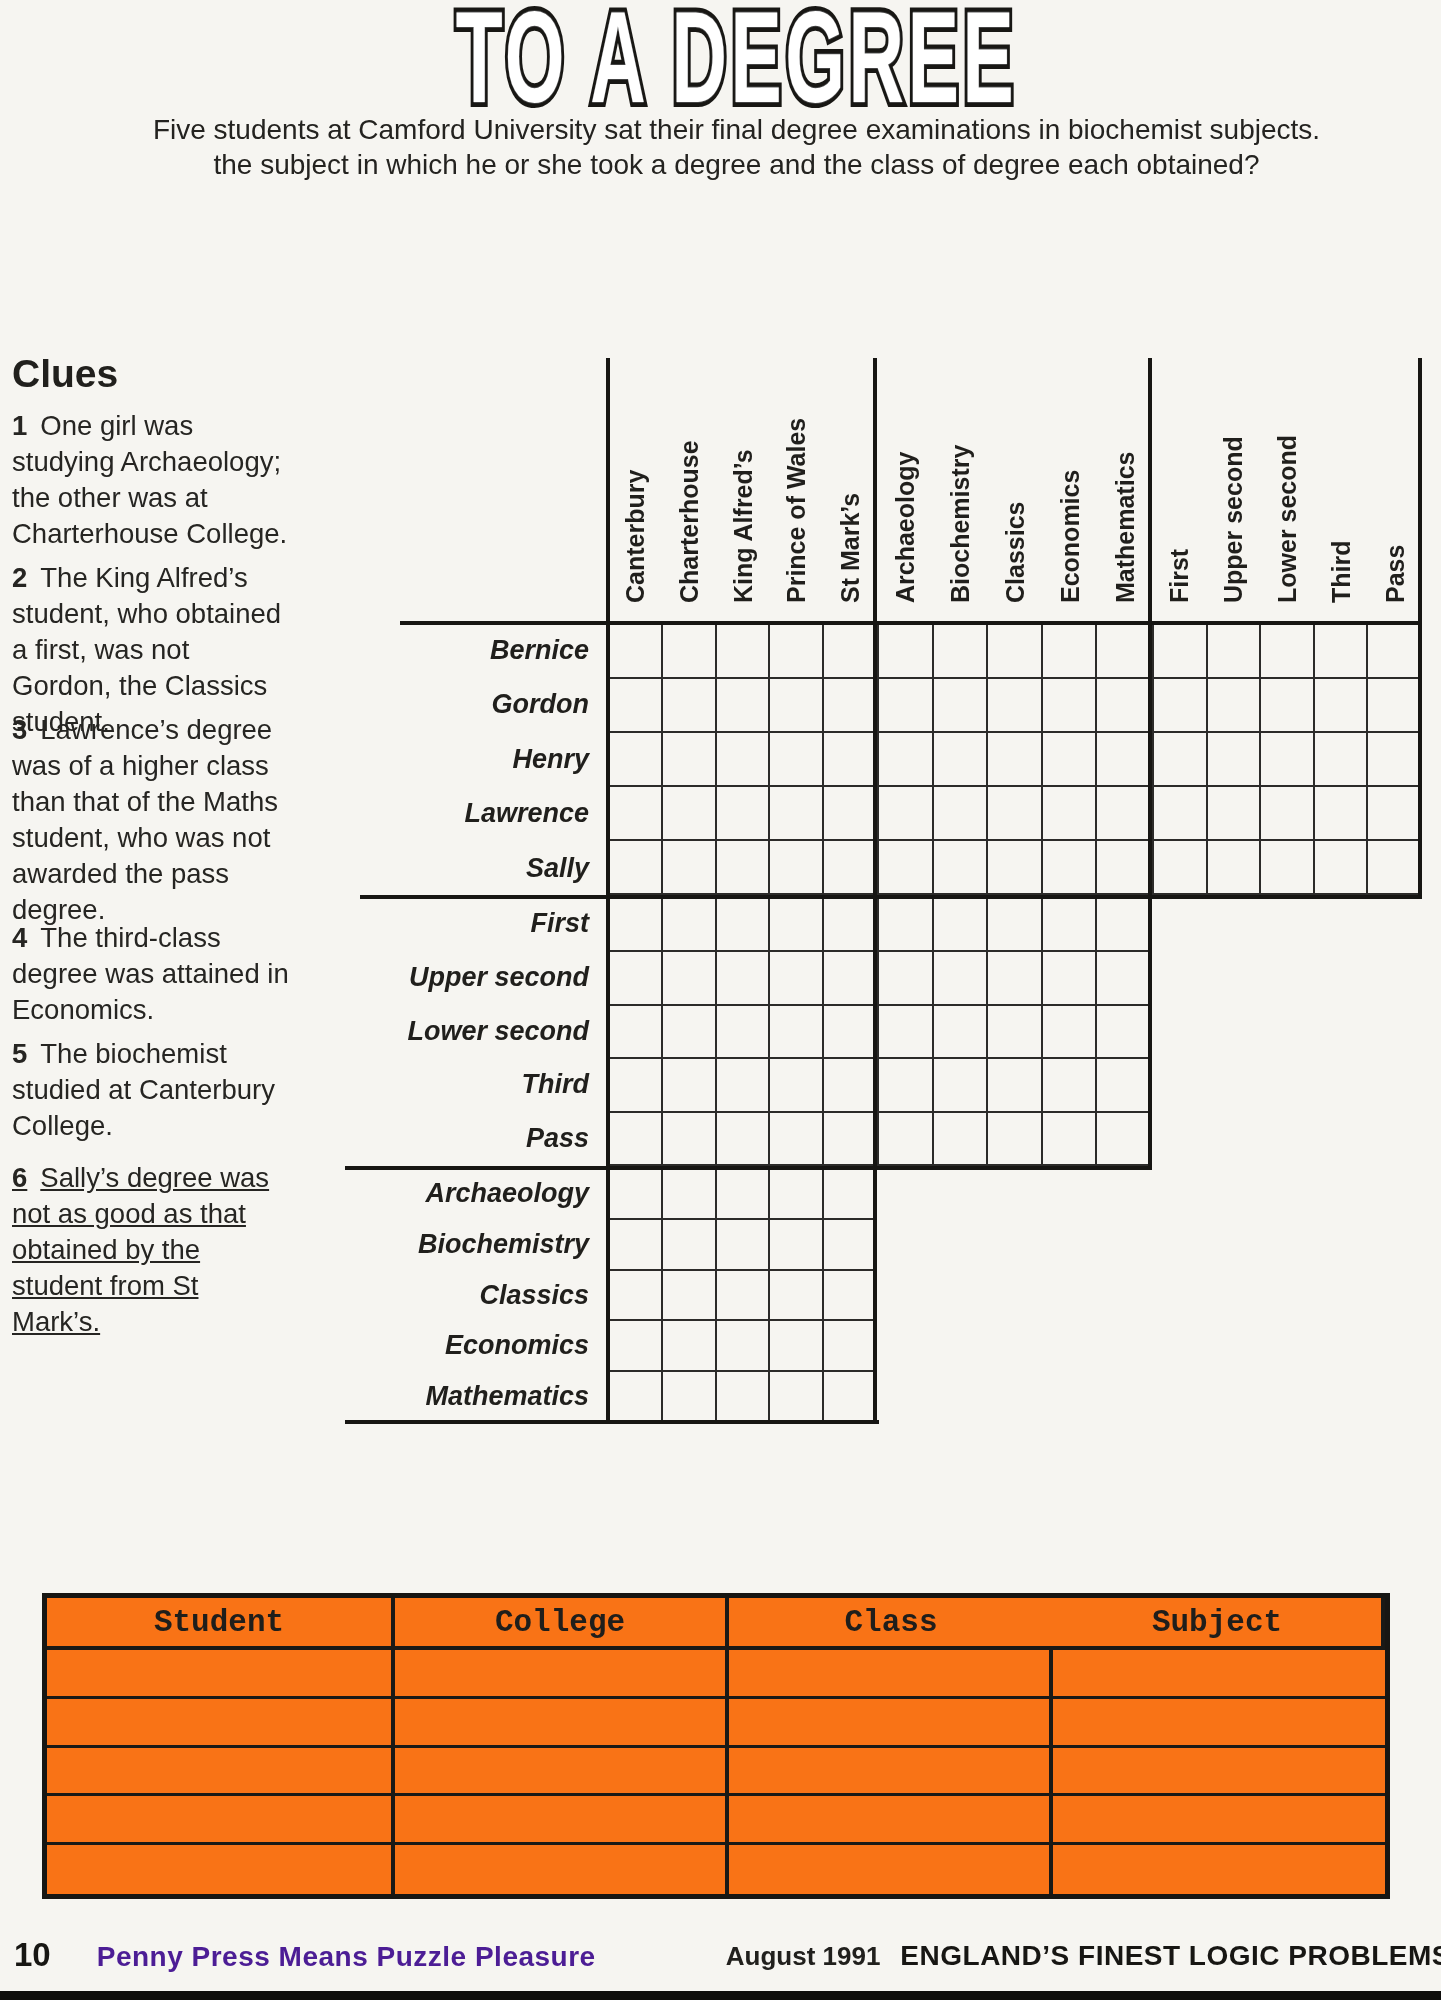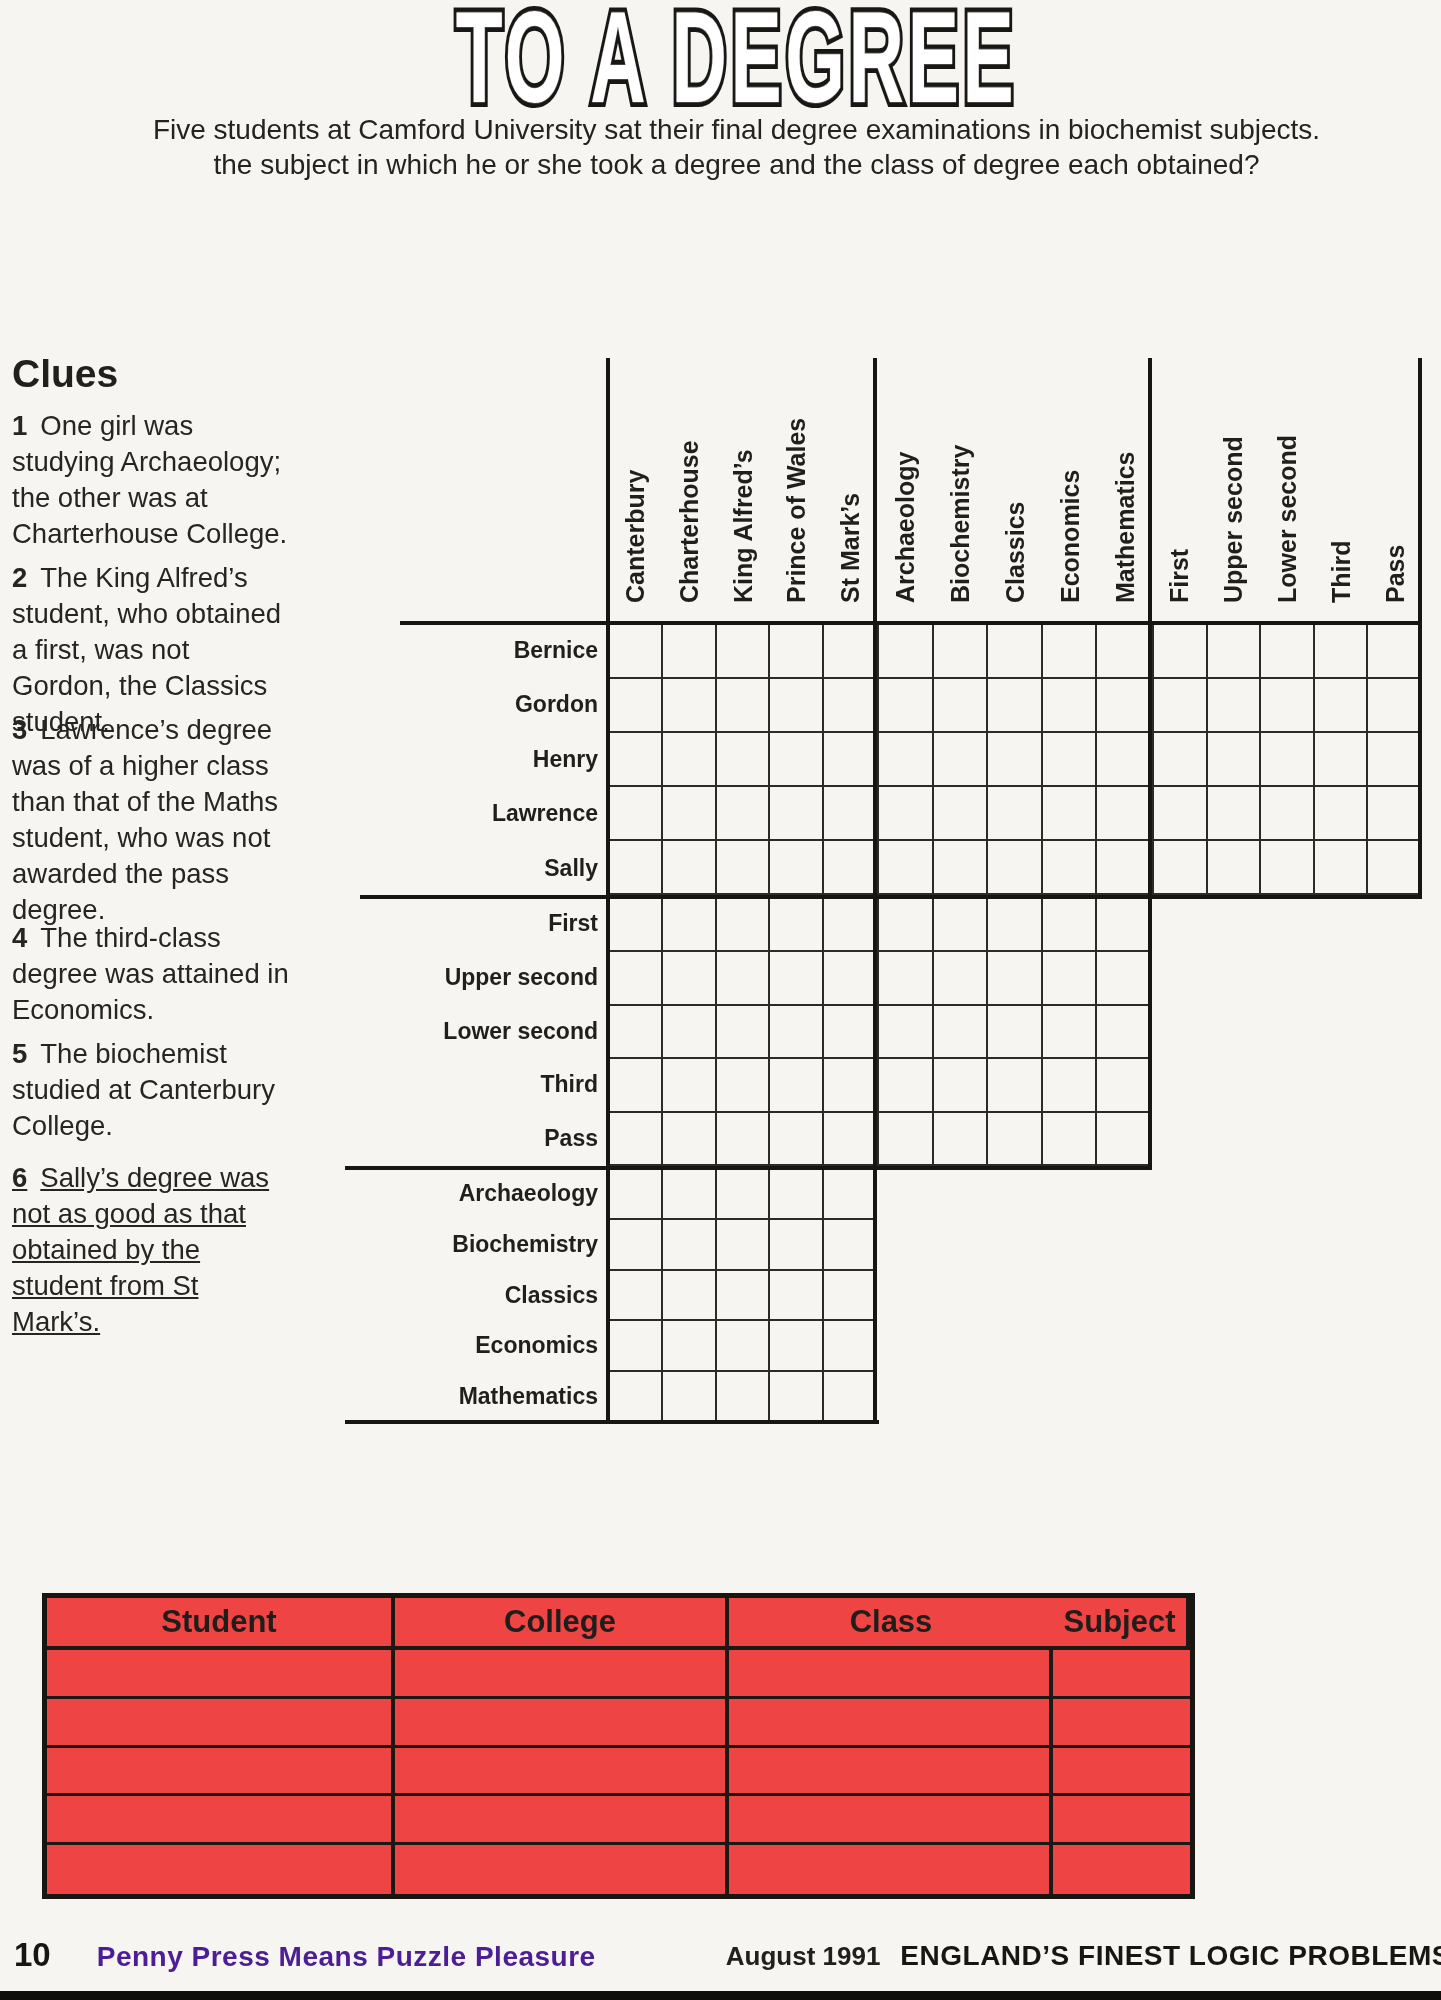--- a/index.html
+++ b/index.html
@@ -31,46 +31,48 @@
     position:absolute; left:12px; top:352px;
     font-size:39px; font-weight:700; color:#21201d;
   }
   .clue{
     position:absolute; left:12px; width:280px;
     font-size:27.5px; line-height:36px; color:#262522;
   }
   .clue .num{font-weight:700; margin-right:13px;}
   
   .row-label{
-    position:absolute; left:300px; width:298px;
-    text-align:right; font-weight:700; font-size:23px; color:#201f1c;
+    position:absolute; left:291px; width:298px;
+    text-align:right; font-weight:700; font-size:27px; color:#201f1c;
     white-space:nowrap;
+    font-style:italic;
   }
   .col-label{
     position:absolute; width:250px; height:30px; line-height:30px;
     transform:rotate(-90deg);
     font-weight:700; font-size:25px; color:#201f1c;
     text-align:left; white-space:nowrap;
   }
   .cellgrid{
     position:absolute; display:grid; box-sizing:border-box;
     border-top:2px solid #2c2b29; border-left:2px solid #2c2b29;
   }
   .cell{
     border-right:2px solid #2c2b29; border-bottom:2px solid #2c2b29;
   }
   .thick{position:absolute; background:#171613;}
   
   .sol-table{
-    position:absolute; left:42px; top:1593px; width:1153px; height:306px;
+    position:absolute; left:42px; top:1593px; width:1348px; height:306px;
     box-sizing:border-box; border:5px solid #171613;
     display:grid;
     grid-template-columns:348px 334px 324px 1fr;
     grid-template-rows:52px repeat(5,1fr);
-    background:#ef4444;
+    background:#f97316;
+    font-family:Liberation Mono, monospace;
   }
   .sol-header{
     display:flex; align-items:center; justify-content:center;
     font-weight:700; font-size:31px; color:#1f1e1b;
     border-right:4px solid #1a1916; border-bottom:4px solid #1a1916;
   }
   .sol-cell{
     border-right:4px solid #1a1916; border-bottom:3px solid #1a1916;
   }
   .nr{border-right:none !important;}

